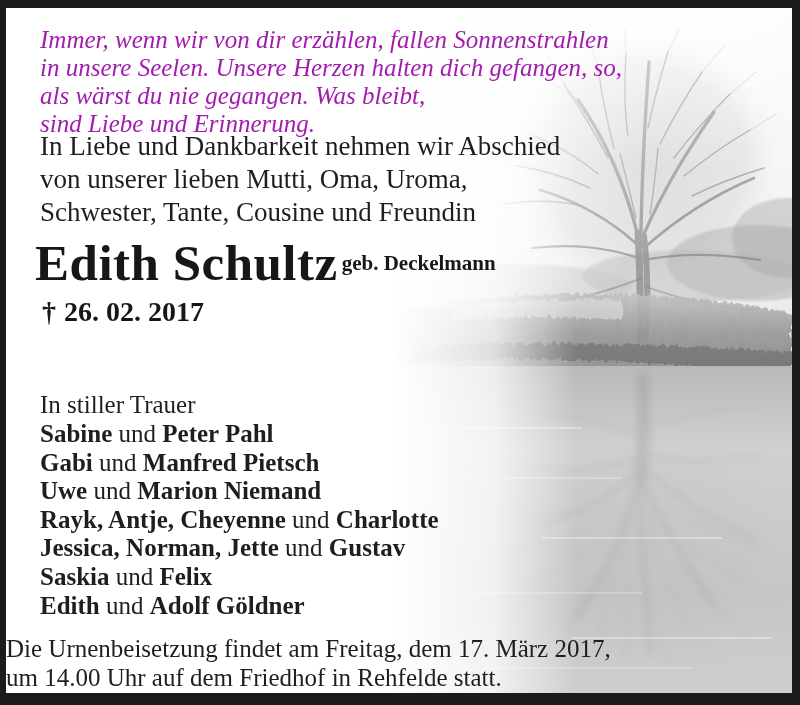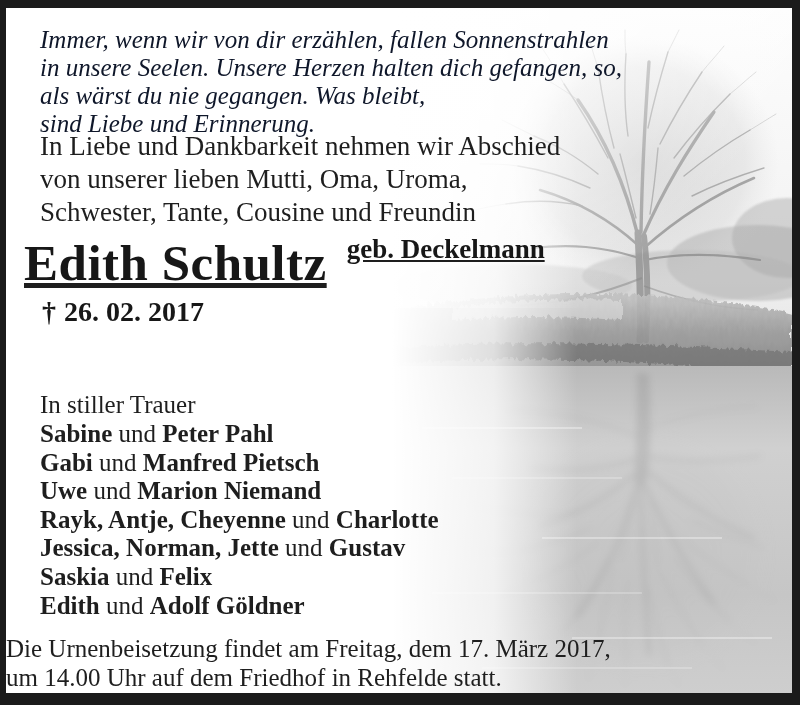--- a/index.html
+++ b/index.html
@@ -24,41 +24,40 @@
     width:400px; height:685px;
   }
   .photo svg { display:block; }
   
   .textlayer { position:absolute; inset:0; }
   .verse {
     position:absolute; left:34px; top:18px;
     font-style:italic;
     font-size:25px; line-height:28px;
     white-space:pre-line;
-    color:#0f172a;
+    color:#a21caf;
   }
   .intro {
     position:absolute; left:34px; top:122px;
     font-size:27px; line-height:33px;
     white-space:pre-line;
   }
   .name-row {
-    position:absolute; left:18px; top:226px;
-    display:flex; align-items:flex-start;
+    position:absolute; left:29px; top:226px;
+    display:flex; align-items:center;
     white-space:nowrap;
-    text-decoration:underline;
   }
   .deceased-name {
     font-size:51px; font-weight:bold;
     letter-spacing:0.5px;
     color:#171717;
   }
   .maiden-name {
-    font-size:27px; font-weight:bold;
-    margin-left:20px;
+    font-size:21px; font-weight:bold;
+    margin-left:4px;
     color:#171717;
   }
   .dates-row {
     position:absolute; left:36px; top:288px;
     font-size:28px; font-weight:bold;
     display:flex; gap:44px;
     color:#171717;
   }
   .date-item { white-space:nowrap; }
   .date-item .sym { margin-right:8px; }

